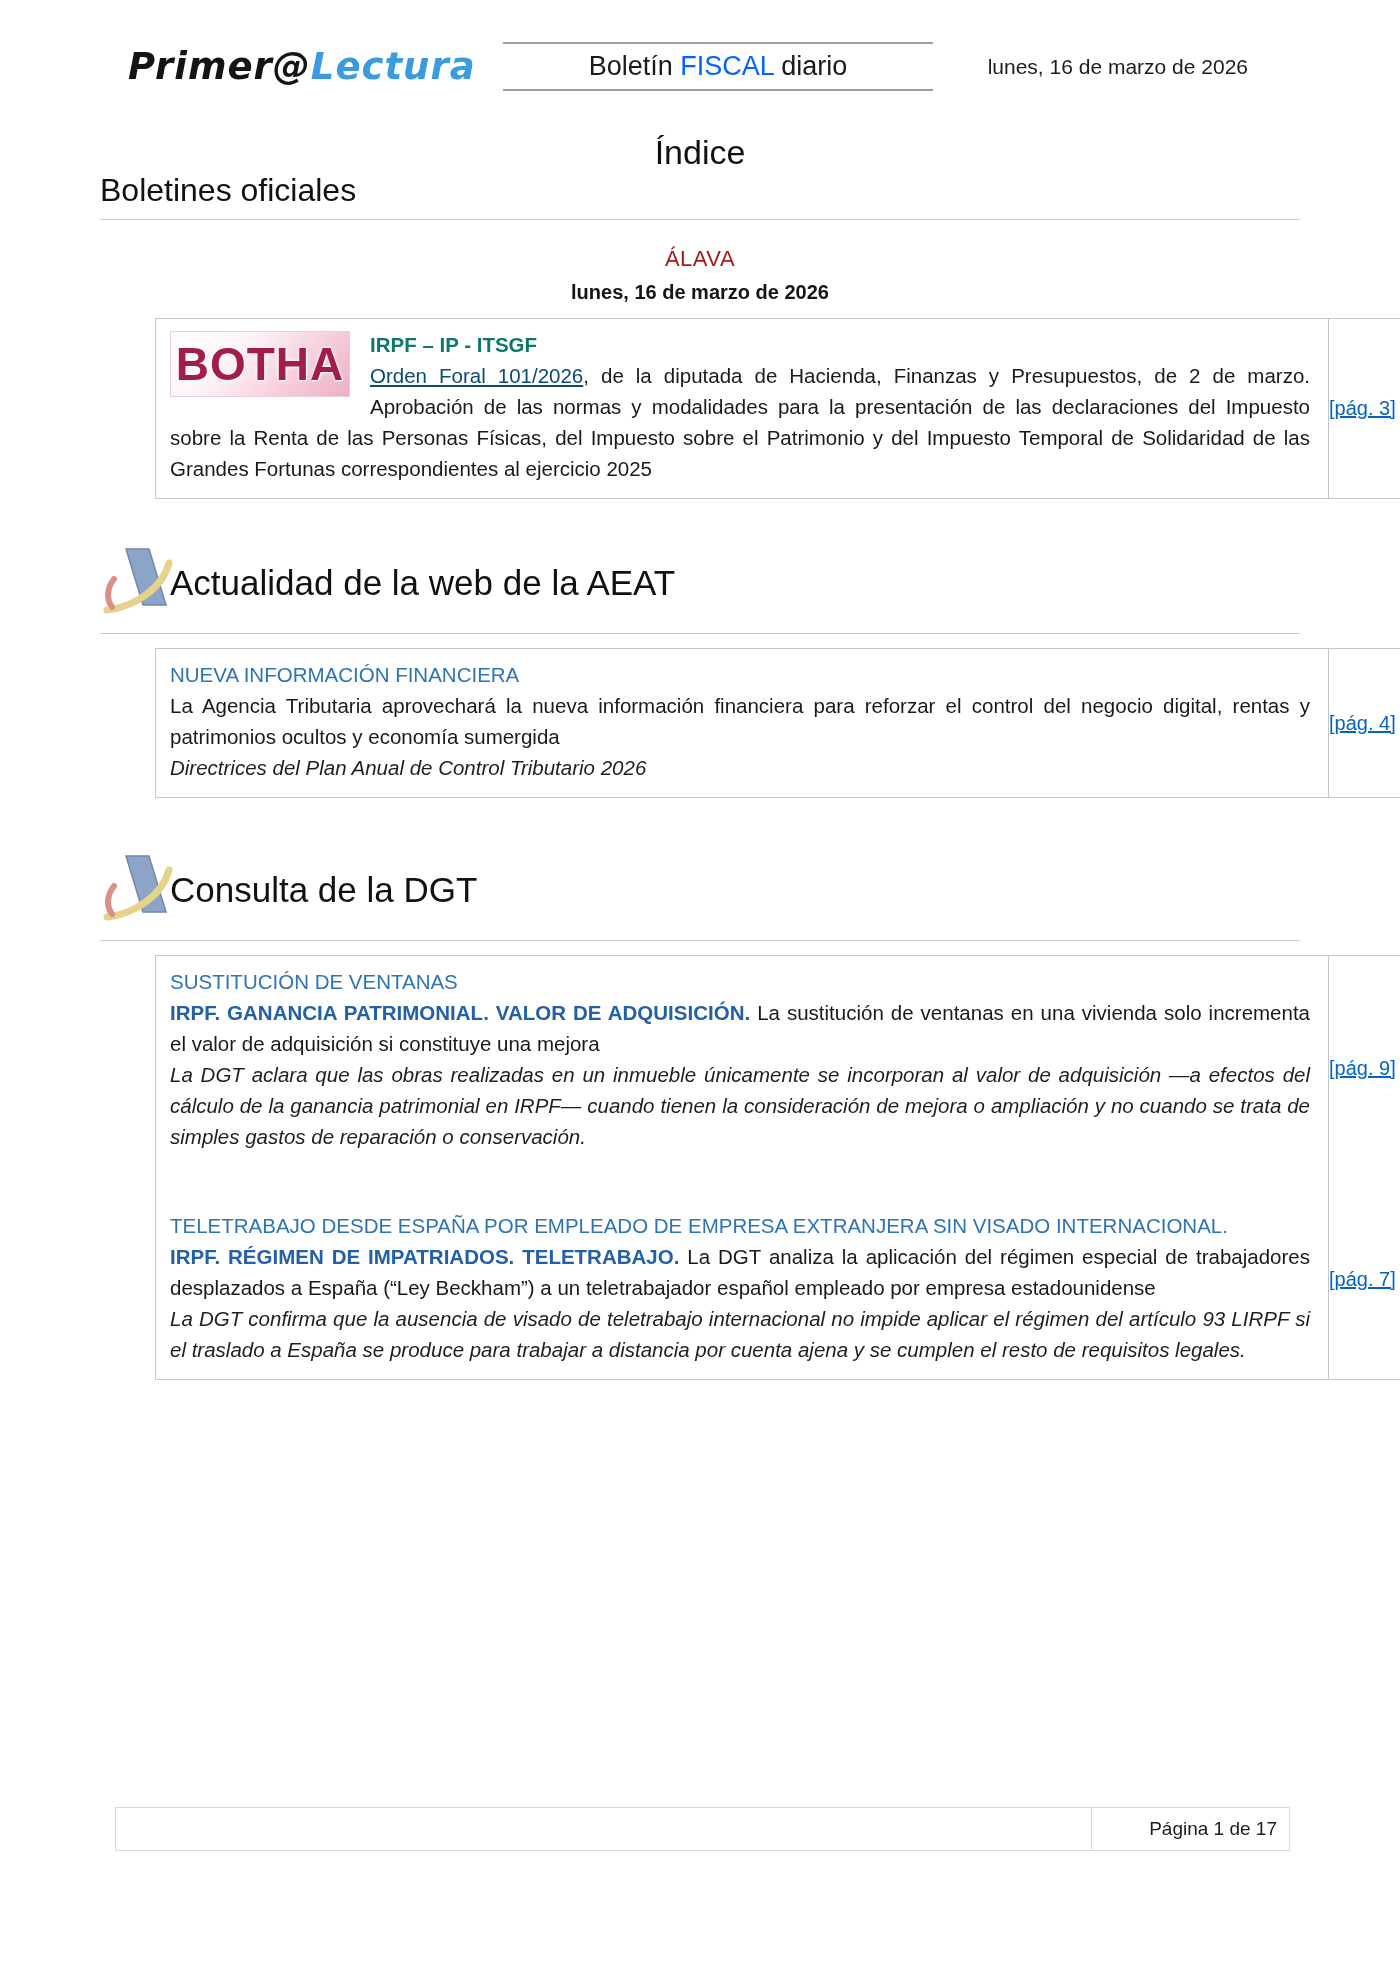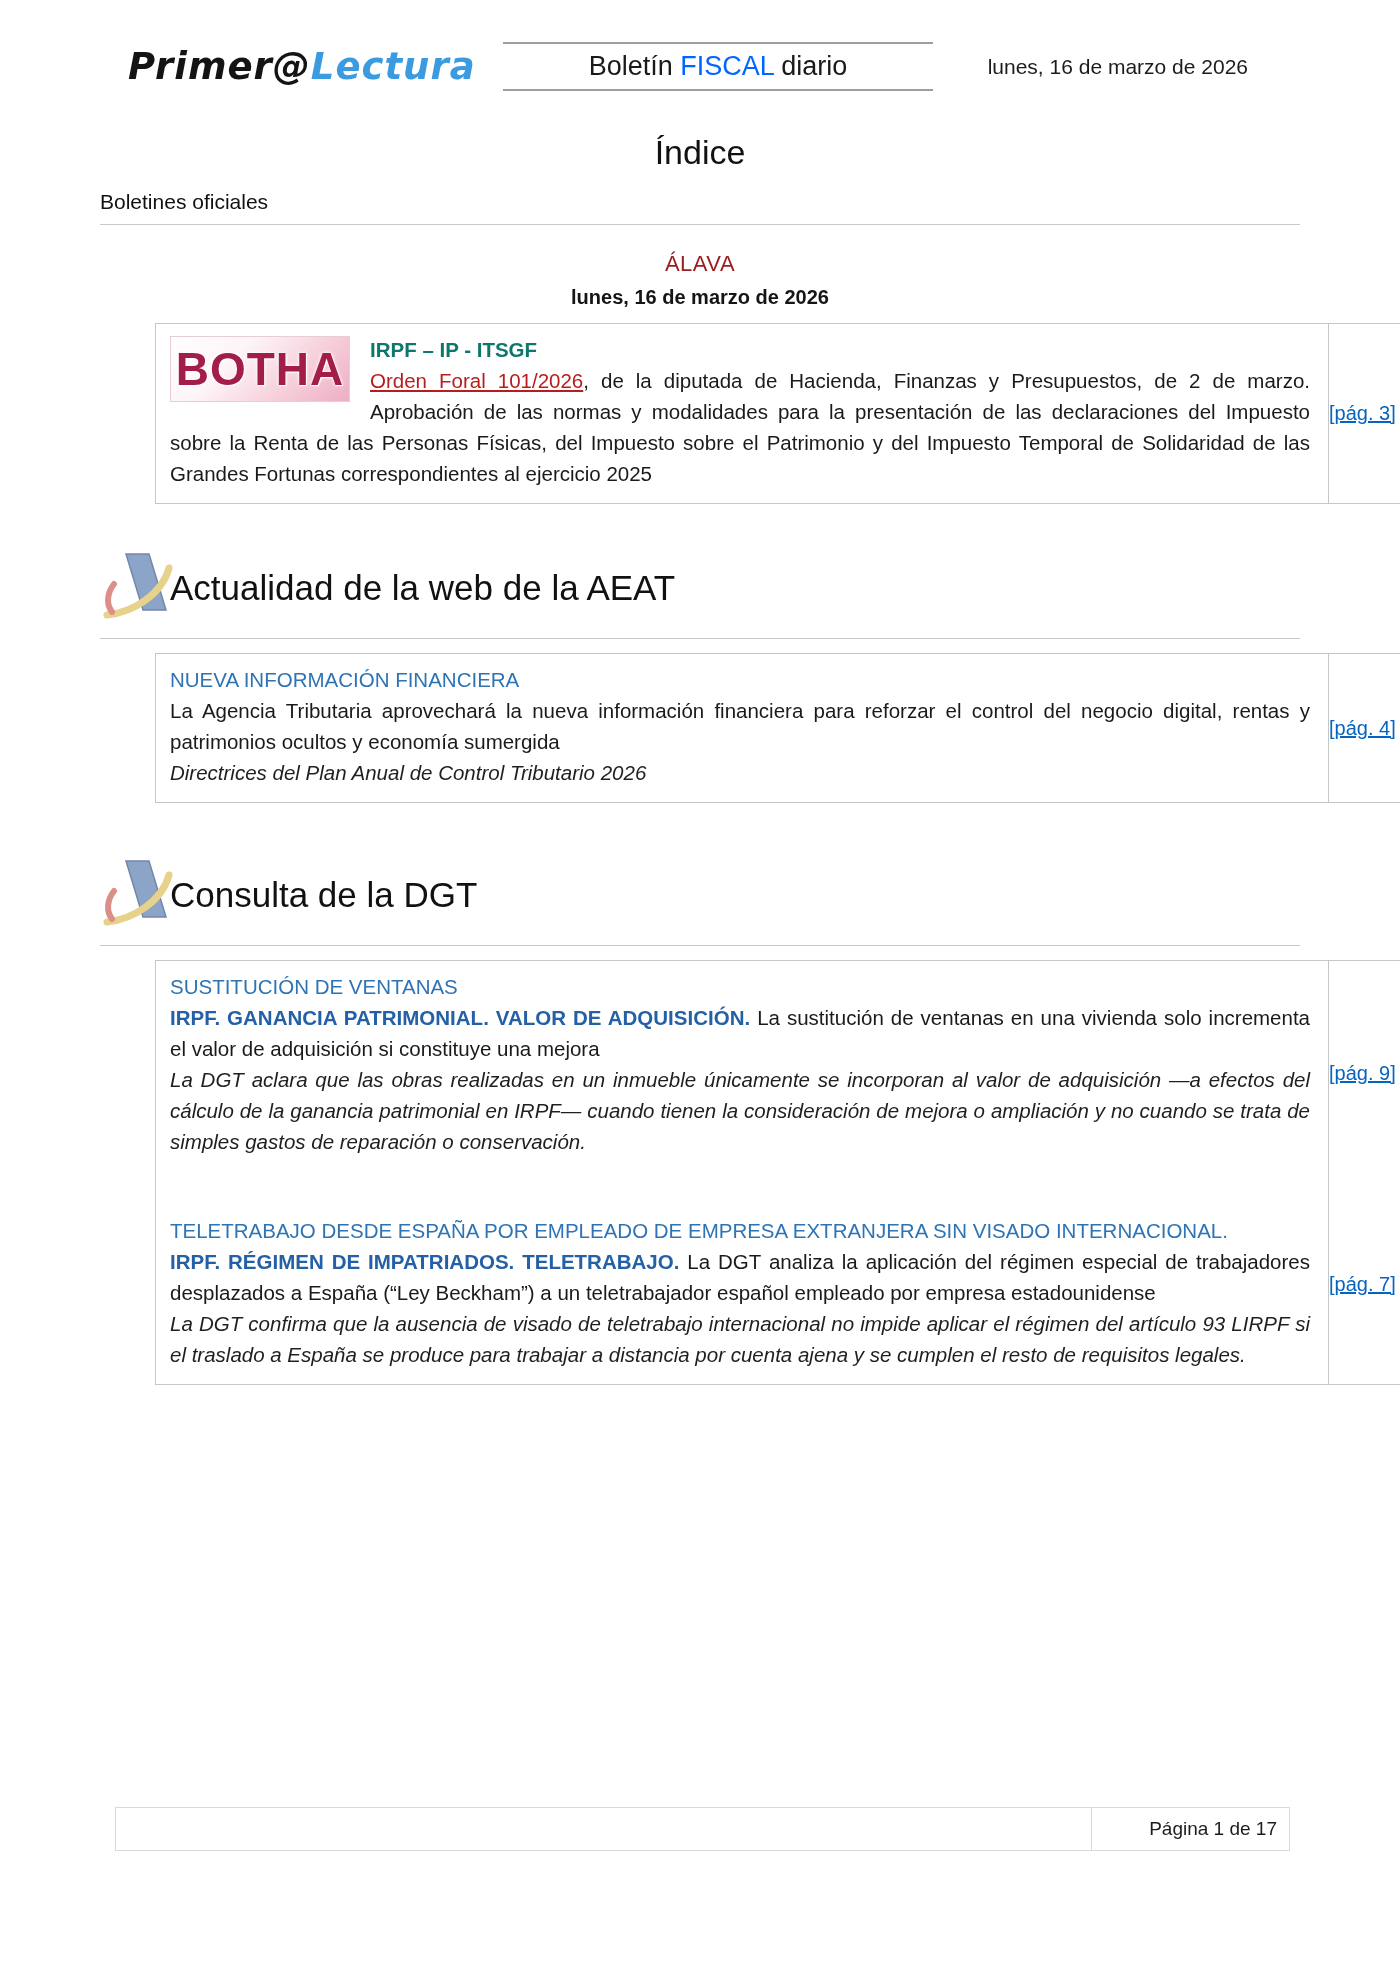--- a/index.html
+++ b/index.html
@@ -20,41 +20,41 @@
          font-size:37px;font-weight:700;font-style:italic;letter-spacing:1px;white-space:nowrap;}
   .brand-black{color:#141414;}
   .brand-blue{color:#3b9be0;}
   .bulletin-cell{flex:0 0 430px;text-align:center;font-size:27px;color:#1a1a1a;
          border-top:2px solid #9e9e9e;border-bottom:2px solid #9e9e9e;padding:7px 0;}
   .fiscal{color:#0066ff;}
   .header-date{flex:1;text-align:right;font-size:21px;padding-right:52px;color:#1c1c1c;}
 
   
   .index-title{text-align:center;font-size:34px;margin-top:42px;color:#111;}
-  .section-title-plain{font-size:21px;margin-top:18px;color:#111;}
+  .section-title-plain{font-size:32px;color:#111;}
   hr.rule{border:none;border-top:1.5px solid #c9c9c9;margin:10px 0 0;}
 
   .region{font-size:22px;color:#9c1b1b;text-align:center;margin-top:26px;letter-spacing:.5px;}
   .region-date{font-size:20px;font-weight:700;text-align:center;margin-top:9px;color:#151515;}
 
   
   .item-box{margin:14px 0 0 55px;width:1308px;border:1px solid #c6c6c6;box-sizing:border-box;background:#fff;}
   .row{display:flex;}
   .cell-text{flex:1;padding:10px 18px 14px 14px;box-sizing:border-box;}
   .cell-page{flex:0 0 133px;border-left:1px solid #c6c6c6;display:flex;align-items:center;justify-content:flex-start;}
   .row + .row .cell-text{padding-top:30px;}
   .row.pad-bottom .cell-text{padding-bottom:28px;}
 
   p{margin:0;}
   .body-just{font-size:20.5px;line-height:31px;text-align:justify;color:#1a1a1a;}
   .body-italic{font-size:20.5px;line-height:31px;text-align:justify;font-style:italic;color:#1f1f1f;}
   .caption-blue{font-size:20.5px;line-height:31px;color:#2e74b5;text-align:justify;}
   .lead-bold{font-weight:700;color:#2360a5;}
   .tax-heading{font-size:20.5px;line-height:31px;font-weight:700;color:#0f766e;}
-  .doc-link{color:#b91c1c;text-decoration:underline;}
+  .doc-link{color:#0c4a6e;text-decoration:underline;}
   .page-link{color:#0563c1;text-decoration:underline;font-size:20px;white-space:nowrap;}
 
   
   .botha-logo{
     float:left;width:178px;height:64px;margin:2px 20px 6px 0;
     background:linear-gradient(135deg,#ffffff 0%,#fdf4f7 35%,#f6cdd9 70%,#eeaec4 100%);
     border:1px solid #e7cdd6;
     display:flex;align-items:center;justify-content:center;
     font-size:46px;font-weight:700;letter-spacing:1px;color:#a21d47;
     text-shadow:0 0 2px #ffffff,0 0 4px #ffffff,1px 1px 0 #ffffff;

